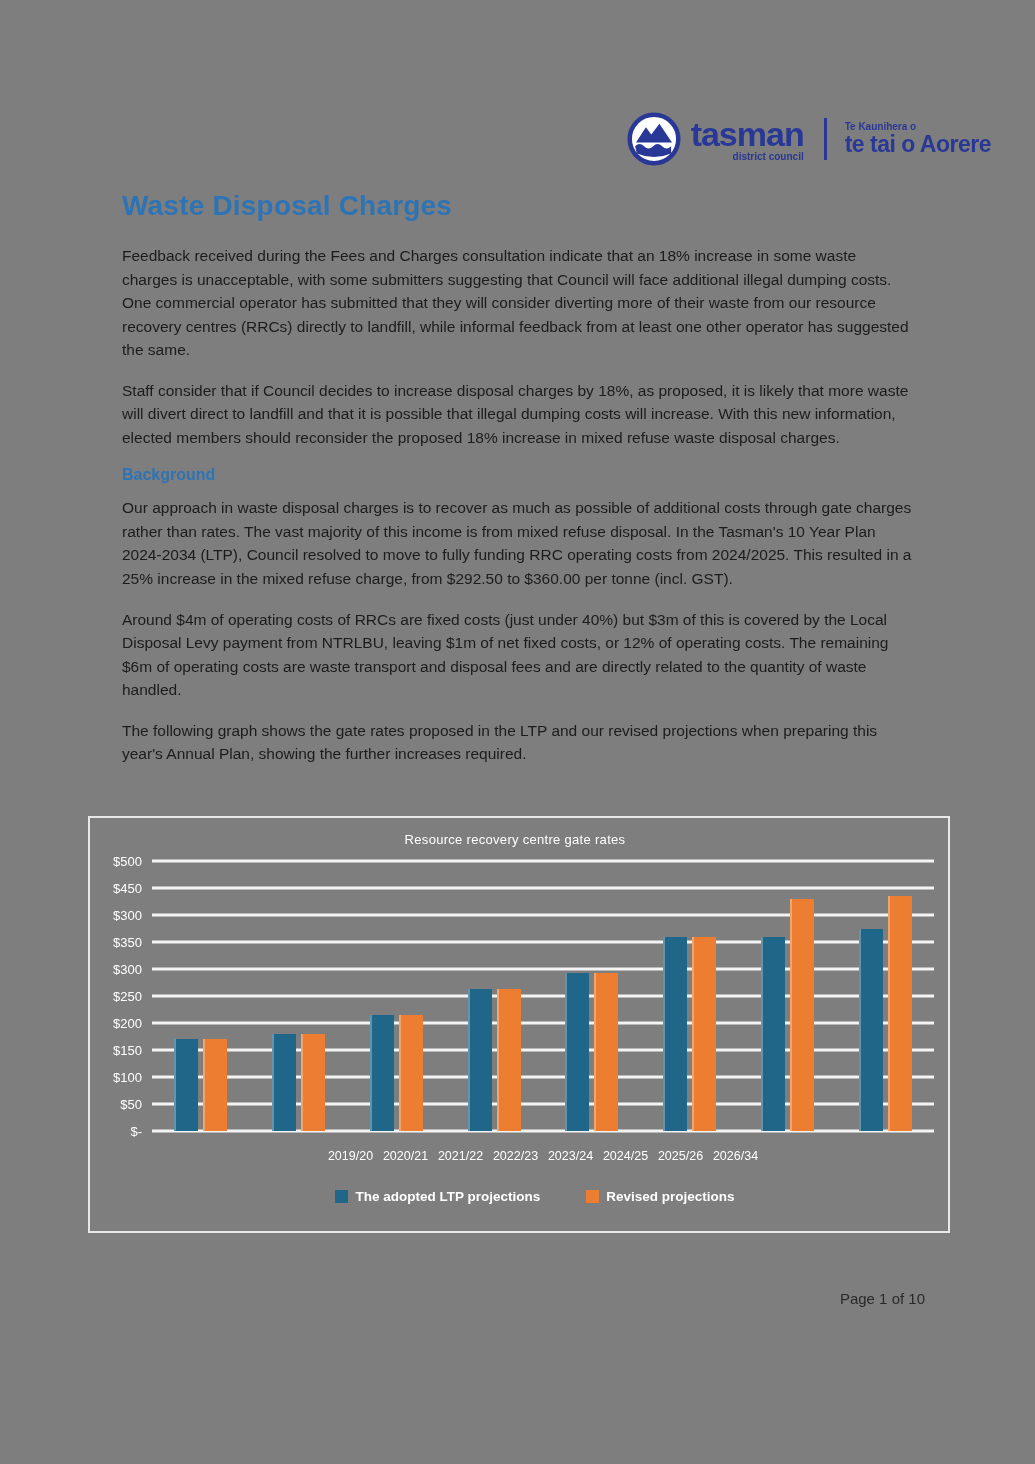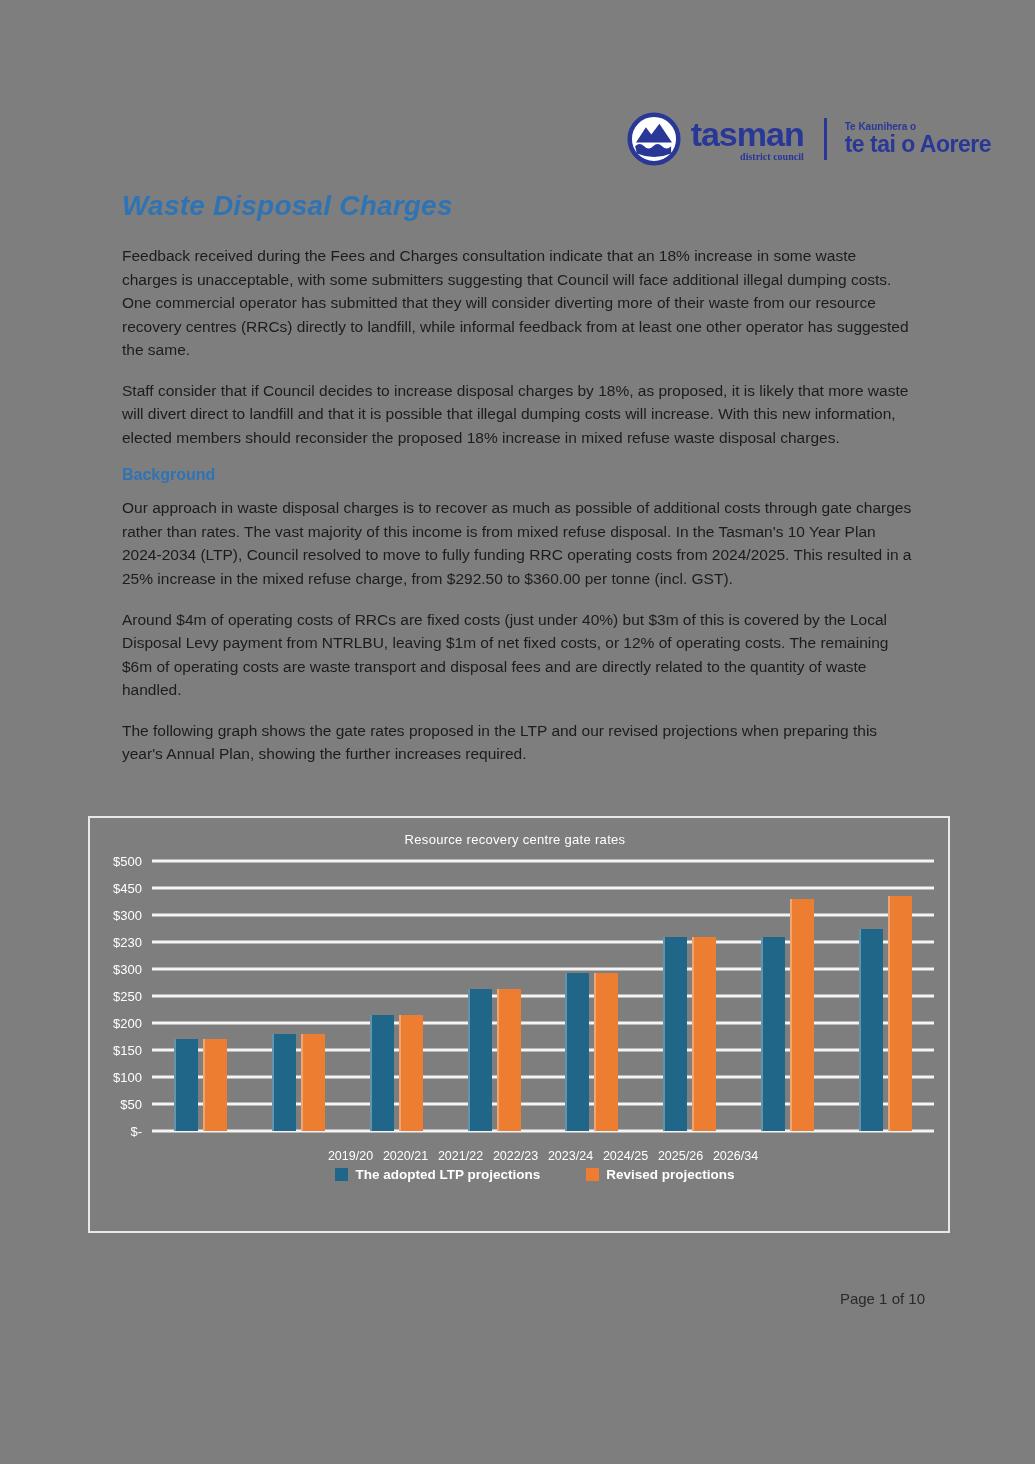--- a/index.html
+++ b/index.html
@@ -13,34 +13,34 @@
   .page{position:absolute;inset:0;}
 
   
   .logo-row{
     position:absolute;top:112px;right:44px;
     display:flex;align-items:center;gap:10px;
   }
   .logo-emblem{width:54px;height:54px;flex:0 0 auto;}
   .logo-wordmark{display:flex;flex-direction:column;align-items:flex-end;line-height:1;}
   .logo-name{font-size:34px;font-weight:bold;color:#293896;letter-spacing:-1px;}
-  .logo-sub{font-size:10px;font-weight:bold;color:#293896;margin-top:1px;font-family:Liberation Serif, serif;}
+  .logo-sub{font-size:10px;font-weight:bold;color:#293896;margin-top:1px;}
   .logo-divider{width:3px;height:42px;background:#293896;margin:0 8px 0 10px;}
   .logo-maori{display:flex;flex-direction:column;line-height:1.05;}
   .logo-maori-small{font-size:10px;font-weight:bold;color:#293896;}
   .logo-maori-large{font-size:23px;font-weight:bold;color:#293896;letter-spacing:-0.5px;}
 
   
   .content{
     position:absolute;left:122px;top:190px;width:792px;
     color:#1c1c1c;
   }
   .doc-title{
     font-size:28px;font-weight:bold;color:#2e74b5;
-    margin:0 0 22px 0;letter-spacing:0.2px;font-style:italic;
+    margin:0 0 22px 0;letter-spacing:0.2px;
   }
   .content p{
     font-size:15.5px;line-height:1.52;margin:0 0 17px 0;
   }
   .section-heading{
     font-size:16px;font-weight:bold;color:#2e74b5;
     margin:4px 0 12px 0;
   }
 
   
@@ -73,21 +73,21 @@
     justify-content:center;
   }
   .bar{width:24px;box-sizing:border-box;border-left:2px solid rgba(255,255,255,0.30);}
   .x-labels{
     display:flex;justify-content:center;margin-left:56px;margin-top:18px;
   }
   .x-label{
     width:55px;text-align:center;color:#ffffff;font-size:12.5px;white-space:nowrap;
   }
   .legend{
-    display:flex;justify-content:center;gap:46px;margin-top:4px;margin-left:40px;
+    display:flex;justify-content:center;gap:46px;margin-top:26px;margin-left:40px;
   }
   .legend-item{display:flex;align-items:center;gap:7px;}
   .legend-swatch{width:13px;height:13px;}
   .legend-label{color:#ffffff;font-size:13.5px;font-weight:600;}
 
   
   .footer{
     position:absolute;top:1290px;right:110px;
     color:#2a2a2a;font-size:15px;
   }
@@ -128,21 +128,21 @@
     <div class="chart-title">Resource recovery centre gate rates</div>
     <div class="chart-body">
       <div class="y-axis" id="yAxis">
           <div class="y-tick" style="bottom: 0px;">$-</div>
           <div class="y-tick" style="bottom: 27px;">$50</div>
           <div class="y-tick" style="bottom: 54px;">$100</div>
           <div class="y-tick" style="bottom: 81px;">$150</div>
           <div class="y-tick" style="bottom: 108px;">$200</div>
           <div class="y-tick" style="bottom: 135px;">$250</div>
           <div class="y-tick" style="bottom: 162px;">$300</div>
-          <div class="y-tick" style="bottom: 189px;">$230</div>
+          <div class="y-tick" style="bottom: 189px;">$350</div>
           <div class="y-tick" style="bottom: 216px;">$300</div>
           <div class="y-tick" style="bottom: 243px;">$450</div>
           <div class="y-tick" style="bottom: 270px;">$500</div>
         </div>
       <div class="plot" id="plot">
         <div id="grid">
             <div class="gridline" style="bottom: 0px; background: rgb(244, 244, 244);"></div>
             <div class="gridline" style="bottom: 27px; background: rgb(244, 244, 244);"></div>
             <div class="gridline" style="bottom: 54px; background: rgb(244, 244, 244);"></div>
             <div class="gridline" style="bottom: 81px; background: rgb(244, 244, 244);"></div>

